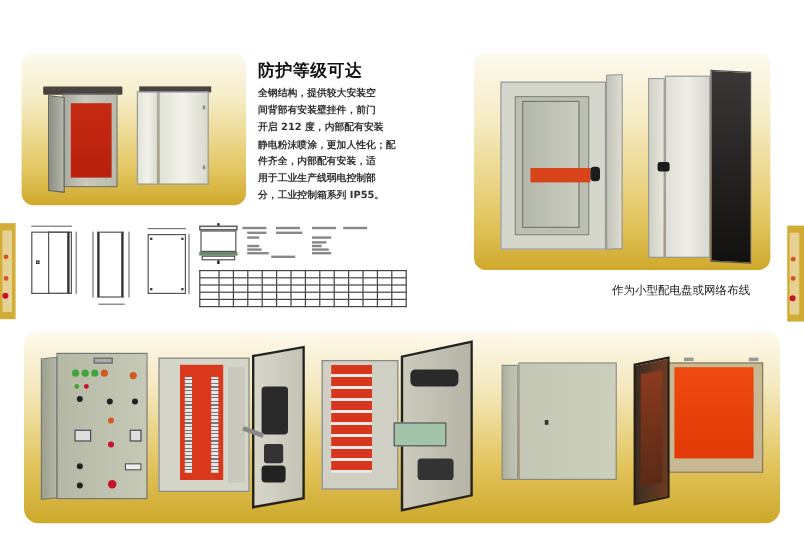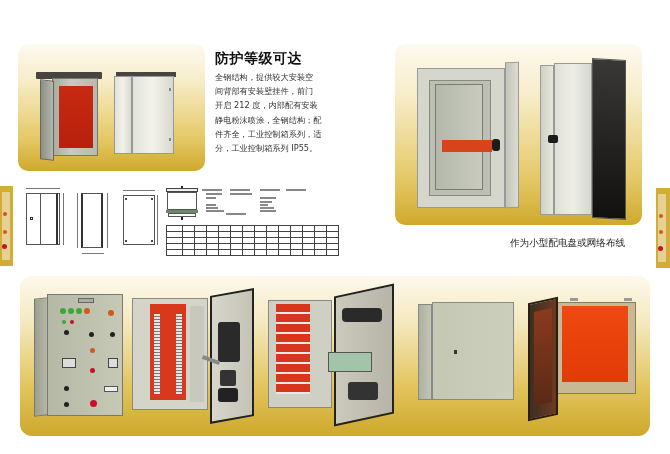--- a/index.html
+++ b/index.html
@@ -13,21 +13,21 @@
     background: linear-gradient(180deg, #fdfaf0 0%, #f6ecc6 30%, #e4c865 75%, #cfa92c 100%);
     overflow: hidden;
   }
   #panel-top-left { left: 18px; top: 44px; width: 187px; height: 127px; }
   #panel-top-right { left: 395px; top: 44px; width: 247px; height: 181px; }
   #panel-bottom { left: 20px; top: 276px; width: 630px; height: 160px; border-radius: 12px;
     background: linear-gradient(180deg, #fdf9ec 0%, #f4e8bd 30%, #e2c45c 70%, #cda82b 100%); }
 
   .title { left: 215px; top: 50px; font-size: 14px; font-weight: bold; letter-spacing: 0.5px; color: #111; }
   .desc { left: 215px; top: 70px; width: 132px; font-size: 8.2px; line-height: 14.2px; color: #333; }
-  .desc div { white-space: nowrap; }
+  .desc div { white-space: nowrap; font-weight: bold; }
 
   .caption { left: 510px; top: 236px; font-size: 9.6px; line-height: 14px; color: #222; }
   .caption div { white-space: nowrap; }
 
   .side-tab { position: absolute; background: #d2ad35; width: 13px; height: 80px; }
   .side-tab .logo {
     position: absolute; left: 2px; top: 6px; width: 8px; height: 68px;
     background: #e4d193; border-radius: 1px;
   }
   .side-tab .dot { position: absolute; left: 3px; width: 4px; height: 4px; border-radius: 50%; background: #d9531e; }
@@ -68,22 +68,23 @@
     <div class="abs" style="left:55px; top:16px; width:2px; height:3px; background:#888;"></div>
     <div class="abs" style="left:55px; top:66px; width:2px; height:3px; background:#888;"></div>
   </div>
 </div>
 
 <div class="abs title">防护等级可达</div>
 <div class="abs desc">
   <div>全钢结构，提供较大安装空</div>
   <div>间背部有安装壁挂件，前门</div>
   <div>开启 212 度，内部配有安装</div>
-  <div>静电粉沫喷涂，全钢结构；配</div>
-  <div>件齐全，工业控制箱系列，适</div>
+  <div>静电粉沫喷涂，更加人性化；配</div>
+  <div>件齐全，内部配有安装，适</div>
+  <div>用于工业生产线弱电控制部</div>
   <div>分，工业控制箱系列 IP55。</div>
 </div>
 
 <div class="abs" style="left:24px; top:185px; width:140px; height:75px;">
 
   <div class="drw" style="left:2px; top:8px; width:34px; height:52px;"></div>
   <div class="abs" style="left:16px; top:8px; width:18px; height:52px; border:1px solid #555; border-right:2px solid #333;"></div>
   <div class="abs" style="left:6px; top:32px; width:3px; height:3px; border:0.6px solid #333;"></div>
   <div class="dim" style="left:2px; top:3px; width:34px; border-top-width:0.6px;"></div>
   <div class="dim" style="left:39px; top:8px; height:52px; border-left-width:0.6px;"></div>

